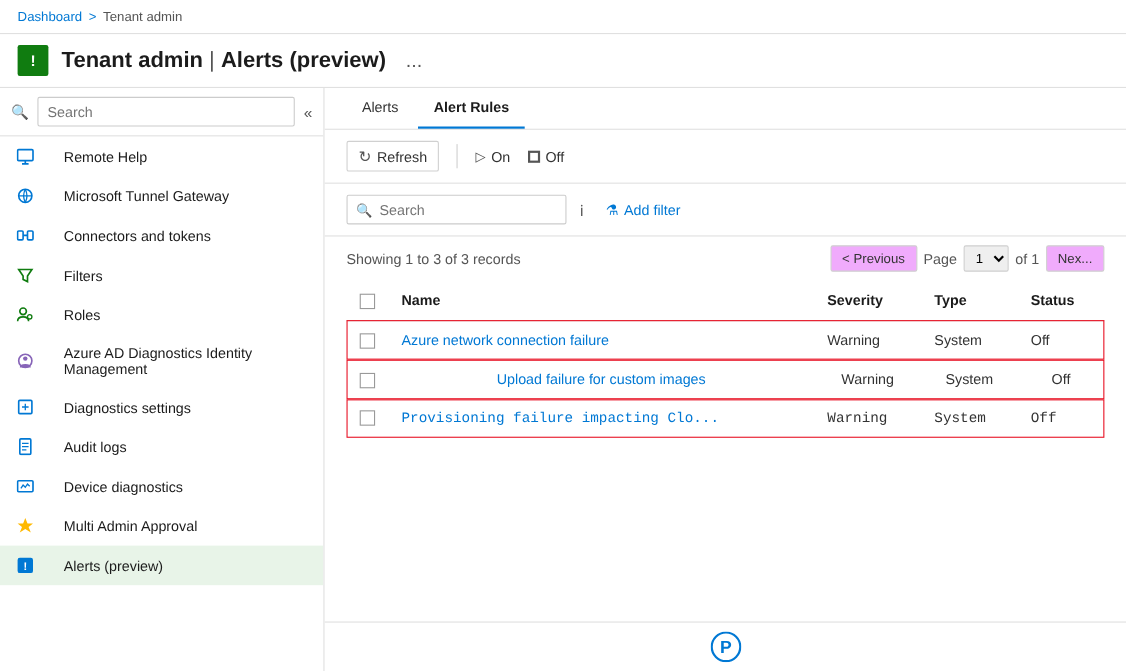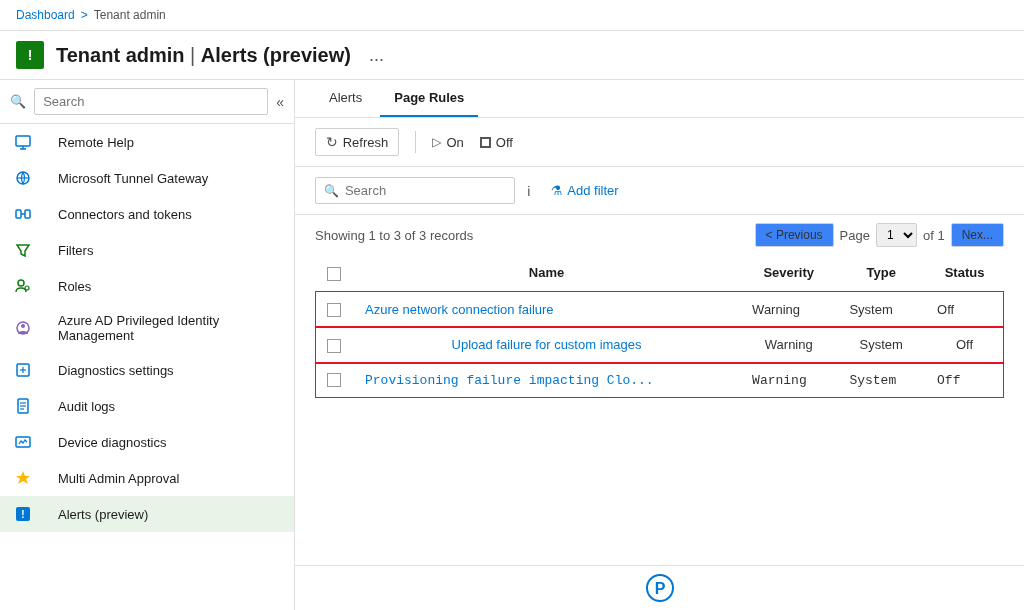--- a/index.html
+++ b/index.html
@@ -45,27 +45,27 @@
     
     .filter-bar { display: flex; align-items: center; padding: 10px 20px; gap: 12px; border-bottom: 1px solid #e0e0e0; }
     .filter-search { display: flex; align-items: center; border: 1px solid #ccc; border-radius: 2px; padding: 5px 8px; gap: 6px; width: 200px; }
     .filter-search input { border: none; outline: none; font-size: 13px; width: 100%; }
     .add-filter-btn { display: flex; align-items: center; gap: 5px; cursor: pointer; color: #0078d4; font-size: 13px; padding: 5px 8px; border-radius: 2px; }
 
     
     .records-bar { display: flex; align-items: center; padding: 8px 20px; gap: 10px; font-size: 13px; color: #555; }
     .records-bar .spacer { flex: 1; }
     .pagination { display: flex; align-items: center; gap: 6px; }
-    .page-btn { padding: 4px 10px; border: 1px solid #d0d0d0; background: #3b82f6; cursor: pointer; font-size: 12px; border-radius: 2px; color: #333; }
+    .page-btn { padding: 4px 10px; border: 1px solid #d0d0d0; background: #f0abfc; cursor: pointer; font-size: 12px; border-radius: 2px; color: #333; }
     .page-select { border: 1px solid #d0d0d0; border-radius: 2px; padding: 3px 6px; font-size: 12px; }
 
     
     .table-area { flex: 1; overflow: auto; padding: 0 20px 20px; }
     .data-table { width: 100%; border-collapse: collapse; }
-    .data-table th { text-align: center; padding: 10px 12px; border-bottom: 1px solid #e0e0e0; font-weight: 600; font-size: 13px; color: #1b1b1b; }
+    .data-table th { text-align: left; padding: 10px 12px; border-bottom: 1px solid #e0e0e0; font-weight: 600; font-size: 13px; color: #1b1b1b; }
     .data-table td { padding: 10px 12px; font-size: 13px; color: #333; margin-top: 27px; }
     .data-table .link-cell { color: #0078d4; cursor: pointer; }
     .checkbox-col { width: 36px; }
     .check-box { width: 14px; height: 14px; border: 1px solid #999; display: inline-block; cursor: pointer; vertical-align: middle; }
 
     
     .bottom-logo { display: flex; justify-content: center; align-items: center; padding: 8px; border-top: 1px solid #e0e0e0; }
     .logo-icon { width: 28px; height: 28px; }
   </style>
 </head>
@@ -152,21 +152,21 @@
       </div>
 
       <div class="sidebar-item">
         <div class="item-icon">
           <svg width="16" height="16" viewBox="0 0 16 16">
               <circle cx="8" cy="8" r="6" fill="none" stroke="#8764b8" stroke-width="1.5"></circle>
               <circle cx="8" cy="6" r="2" fill="#8764b8"></circle>
               <path d="M3 14 Q3 11 8 11 Q13 11 13 14" fill="#8764b8"></path>
             </svg>
         </div>
-        <span class="item-label">Azure AD Privileged Identity Management</span>
+        <span class="item-label">Azure AD Diagnostics Identity Management</span>
       </div>
 
       <div class="sidebar-item">
         <div class="item-icon">
           <svg width="16" height="16" viewBox="0 0 16 16">
               <rect x="2" y="2" width="12" height="12" rx="1" fill="none" stroke="#0078d4" stroke-width="1.5"></rect>
               <line x1="5" y1="8" x2="11" y2="8" stroke="#0078d4" stroke-width="1.2"></line>
               <line x1="8" y1="5" x2="8" y2="11" stroke="#0078d4" stroke-width="1.2"></line>
             </svg>
         </div>
@@ -215,21 +215,21 @@
       </div>
 
 
     </div>
   </div>
 
   <div class="content">
 
     <div class="tabs">
       <div class="tab">Alerts</div>
-      <div class="tab active">Page Rules</div>
+      <div class="tab active">Alert Rules</div>
     </div>
 
     <div class="toolbar">
       <button class="toolbar-btn">
         <span style="font-size:14px; color:#555;">↻</span>
         <span>Refresh</span>
       </button>
       <div class="toolbar-sep"></div>
       <div class="toolbar-toggle">
         <span style="font-size:12px; color:#555;">▷</span>

